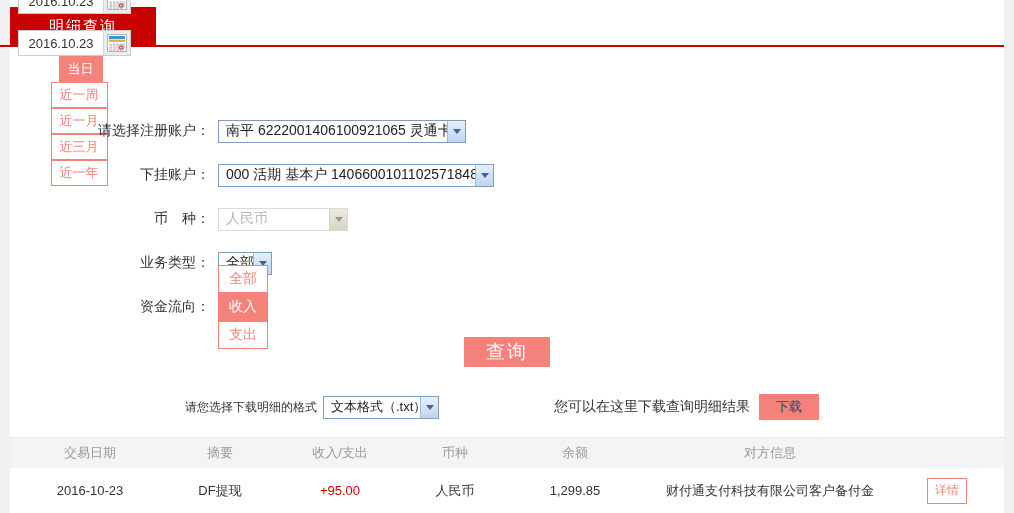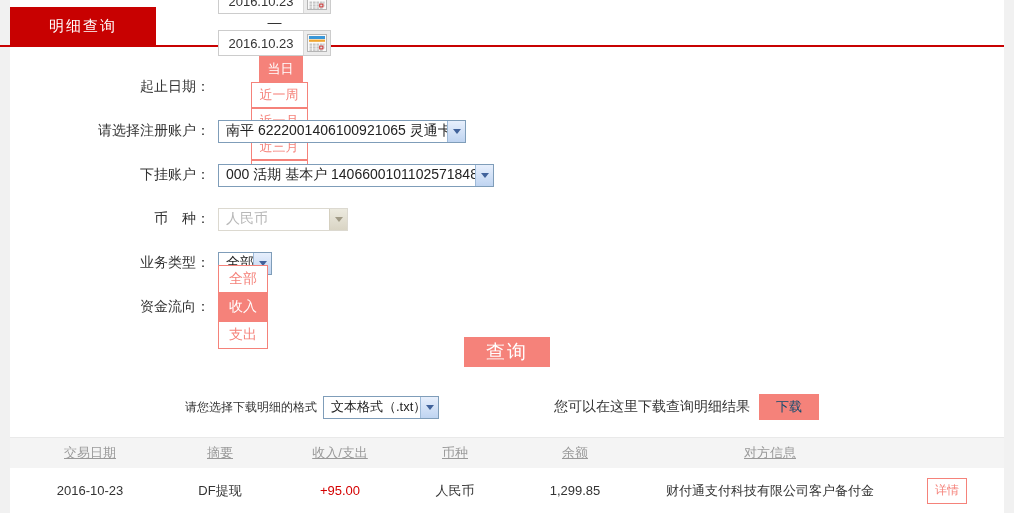--- a/index.html
+++ b/index.html
@@ -109,21 +109,20 @@
     width:60px; height:26px; background:#f5827a; color:#0c4a6e; border:none;
     font-size:13px; margin-left:9px; cursor:pointer;
     display:flex; align-items:center; justify-content:center;
   }
   
   .table { position:absolute; left:0; top:437px; width:994px; }
   .thead {
     height:31px; background:#f4f4f4; border-top:1px solid #e9e9e9;
     display:flex; align-items:center; color:#9a9a9a; font-size:13px;
     padding-left:15px;
-    text-decoration:underline;
   }
   .trow {
     height:45px; background:#fff; display:flex; align-items:center;
     color:#333; font-size:13px; padding-left:15px;
   }
   .c1 { width:130px; text-align:center; flex:none; }
   .c2 { width:130px; text-align:center; flex:none; }
   .c3 { width:110px; text-align:center; flex:none; }
   .c4 { width:120px; text-align:center; flex:none; }
   .c5 { width:120px; text-align:center; flex:none; }
@@ -140,21 +139,20 @@
 <body>
 
 <div class="panel">
 
   <div class="tab">明细查询</div>
   <div class="redline"></div>
 
   <div class="form">
 
     <div class="frow">
-      <div class="flabel">起止日期：</div>
       <div class="fcontent">
         <div class="date-box">
           <input type="text" value="2016.10.23" style="">
           <span class="cal-cell">
             <svg width="20" height="18" viewBox="0 0 20 18">
               <rect x="0.5" y="0.5" width="19" height="17" fill="#fafafa" stroke="#b5b5b5"></rect>
               <rect x="2" y="2" width="16" height="3" fill="#3a97d8"></rect>
               <rect x="2" y="5.6" width="16" height="2.2" fill="#efa62f"></rect>
               <g fill="#c6c6c6">
                 <rect x="2.5" y="9.5" width="2.6" height="2.2"></rect>

